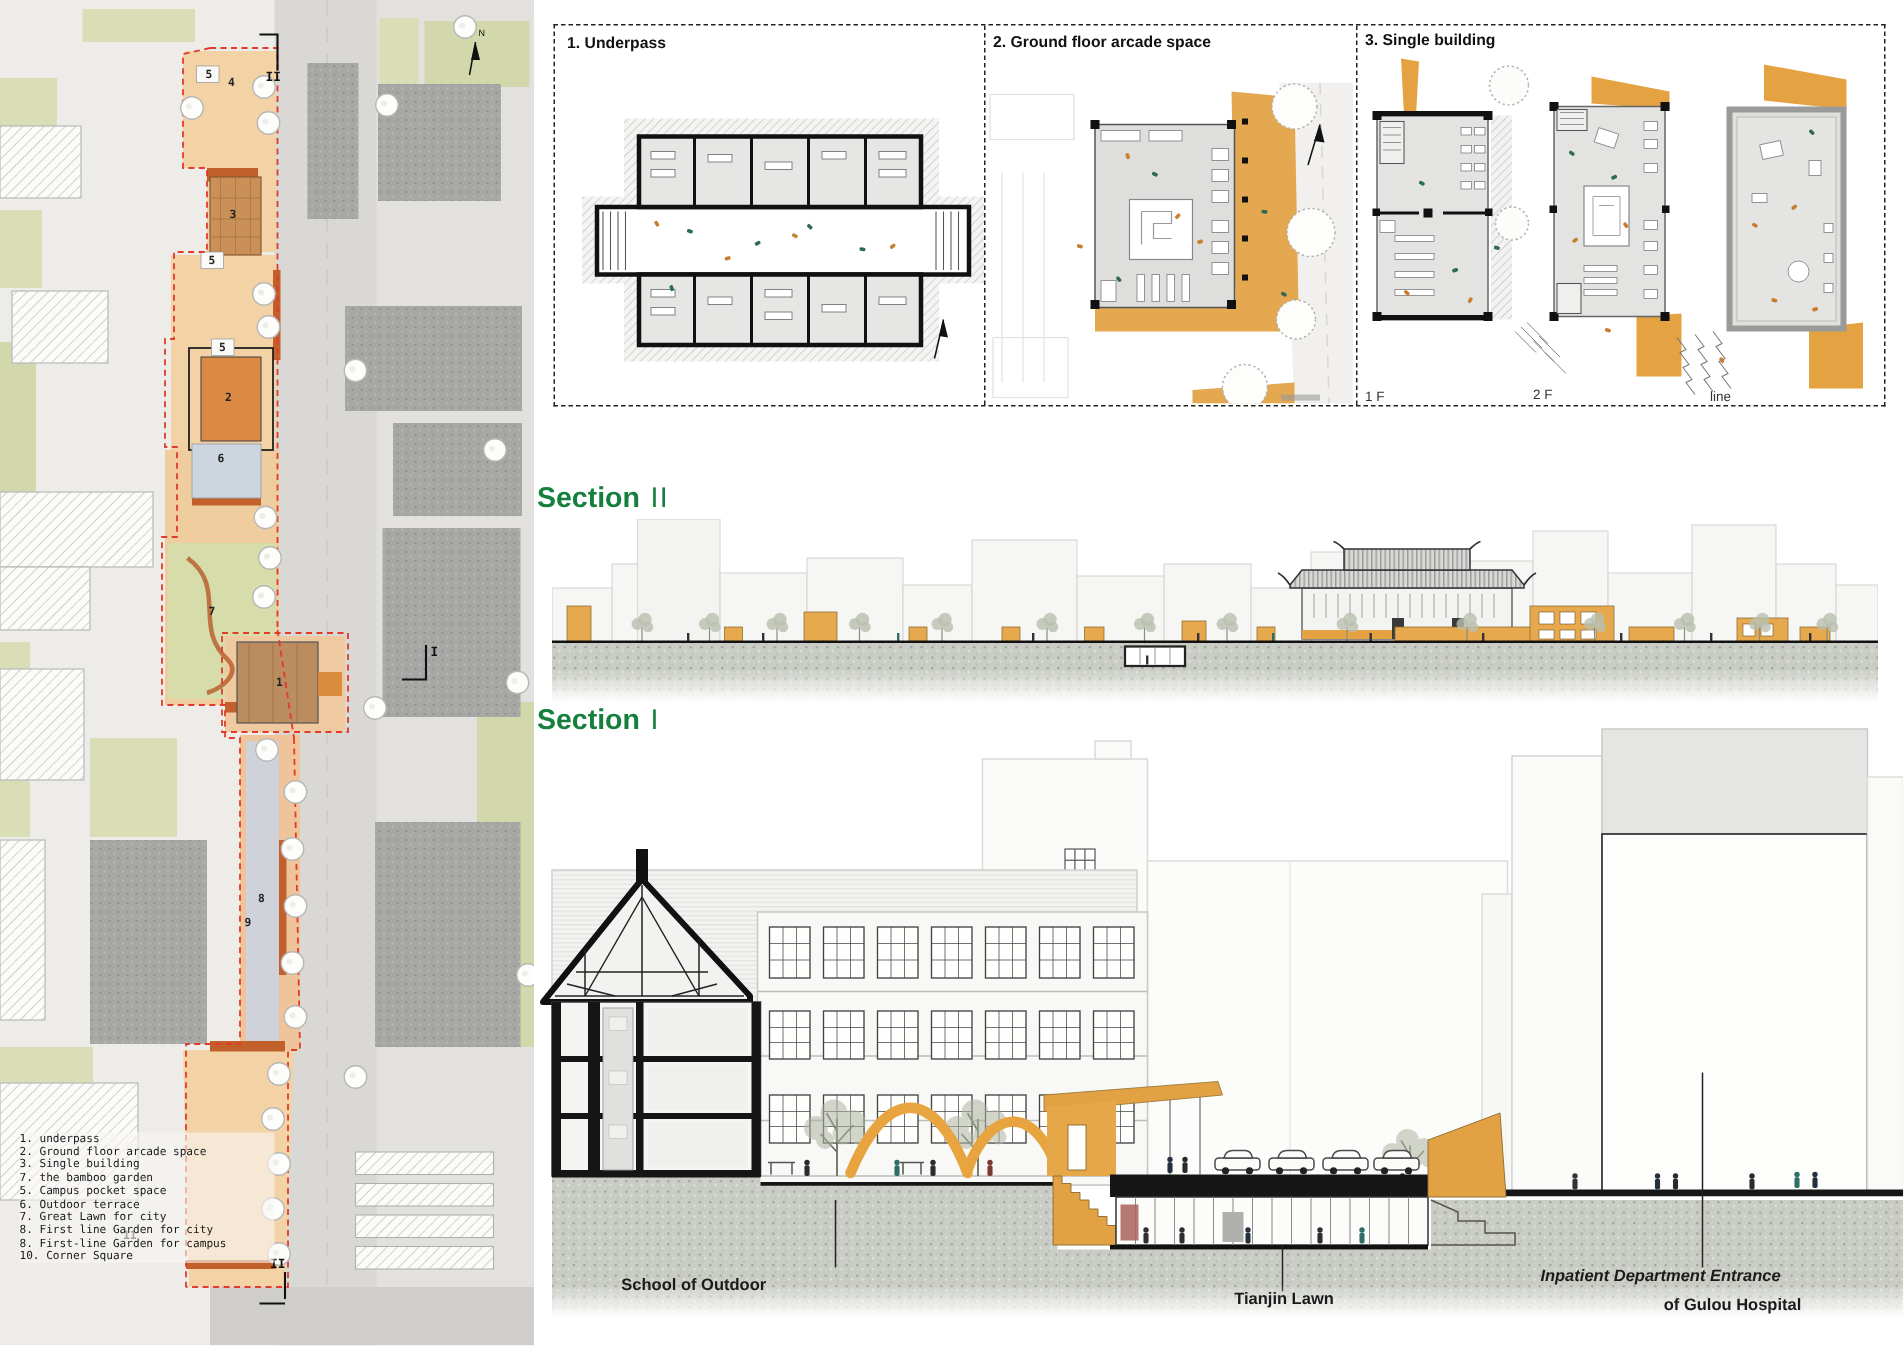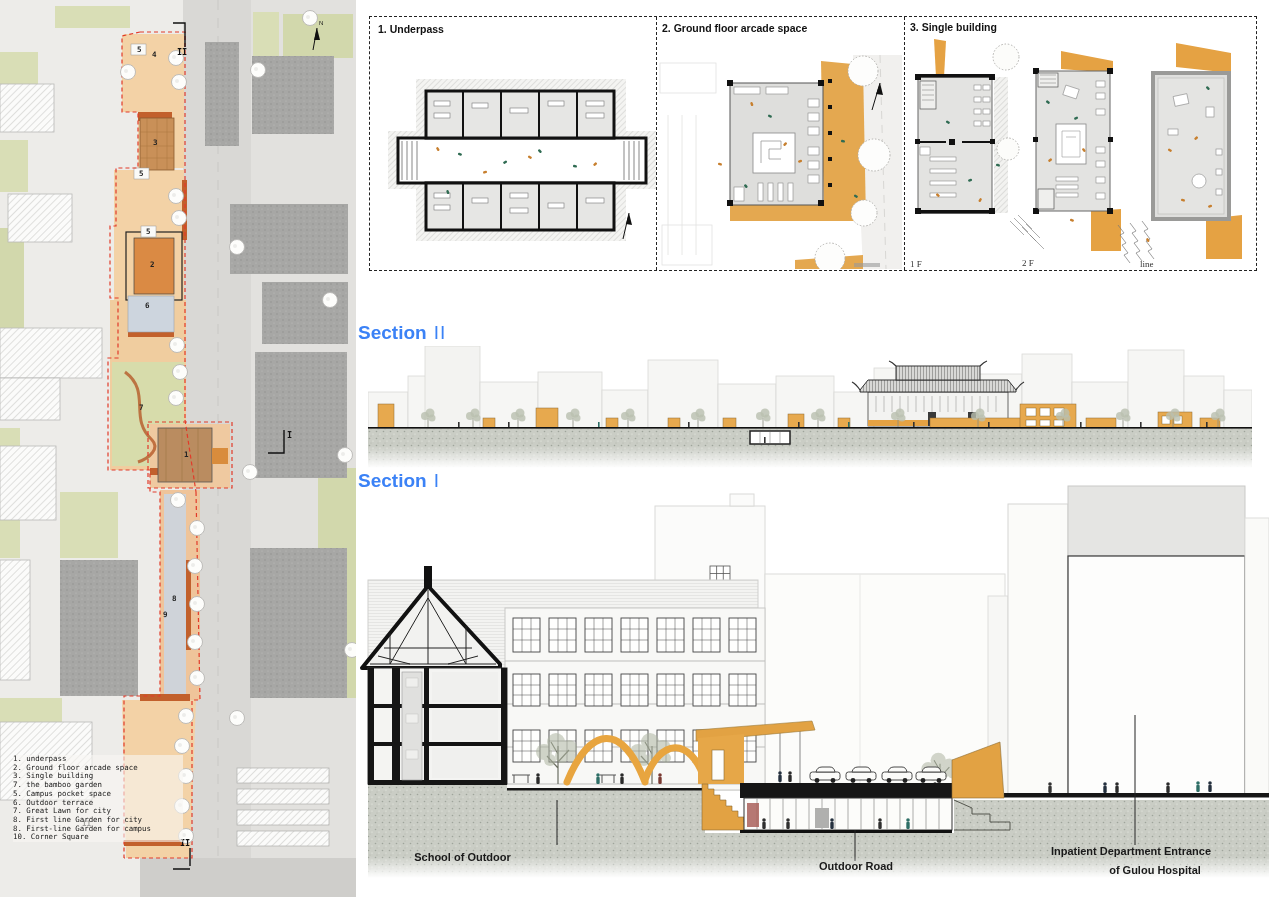--- a/index.html
+++ b/index.html
@@ -4,23 +4,23 @@
 <style>
   html,body{margin:0;padding:0;background:#fff;}
   #board{position:relative;width:1269px;height:897px;background:#ffffff;overflow:hidden;
          font-family:"Liberation Sans",sans-serif;color:#1b1b1b;}
   .abs{position:absolute;}
   svg{display:block;}
   
   .strip{position:absolute;left:369px;top:16px;width:886px;height:253px;border:1px dashed #222;}
   .vsep{position:absolute;top:0;bottom:0;border-left:1px dashed #222;}
   .plabel{position:absolute;font-size:10.5px;font-weight:700;color:#111;white-space:nowrap;}
-  .flabel{position:absolute;font-size:9px;color:#333;font-family:Liberation Serif, serif;}
+  .flabel{position:absolute;font-size:9px;color:#333;font-family:Liberation Sans, sans-serif;}
   
-  .sec-title{position:absolute;font-size:19px;font-weight:700;color:#3b82f6;white-space:nowrap;}
+  .sec-title{position:absolute;font-size:19px;font-weight:700;color:#15803d;white-space:nowrap;}
   .sec-title .num{font-weight:400;letter-spacing:1px;margin-left:7px;}
   
   .slabel{position:absolute;font-size:11px;font-weight:700;color:#1a1a1a;text-align:center;white-space:nowrap;}
   
   .marker{position:absolute;font-size:7.5px;font-weight:700;color:#222;
           font-family:"DejaVu Sans Mono",monospace;}
   .secmark{position:absolute;font-size:8.5px;font-weight:700;color:#111;
            font-family:"DejaVu Sans Mono",monospace;}
   .north{position:absolute;font-size:6px;color:#111;}
   .legend{position:absolute;left:13px;top:755px;width:170px;background:rgba(248,247,244,.6);
@@ -1014,17 +1014,17 @@
     <g stroke="#222" stroke-width="1">
       <line x1="197" y1="322" x2="197" y2="367"></line>
       <line x1="495" y1="352" x2="495" y2="383"></line>
       <line x1="775" y1="237" x2="775" y2="367"></line>
     </g>
 
     <rect x="0" y="378" width="909" height="22" fill="url(#s1-fade)"></rect>
   </svg>
 
   <div class="slabel" style="left:400px;top:851px;width:125px;">School of Outdoor</div>
-  <div class="slabel" style="left:800px;top:860px;width:112px;">Outdoor Road</div>
-  <div class="slabel" style="left:1032px;top:845px;width:198px;">Inpatient Department Entrance</div>
+  <div class="slabel" style="left:800px;top:860px;width:112px;">Tianjin Lawn</div>
+  <div class="slabel" style="left:1008px;top:845px;width:198px;font-style:italic;">Inpatient Department Entrance</div>
   <div class="slabel" style="left:1056px;top:864px;width:198px;">of Gulou Hospital</div>
 
 </div>
 
 </body></html>

